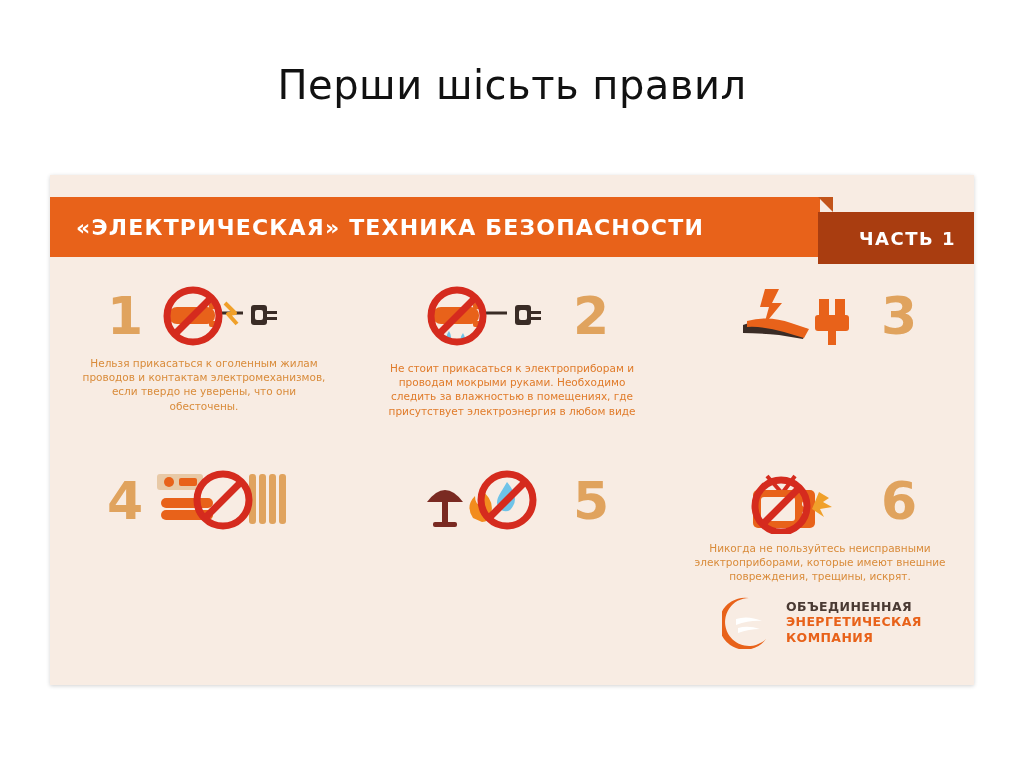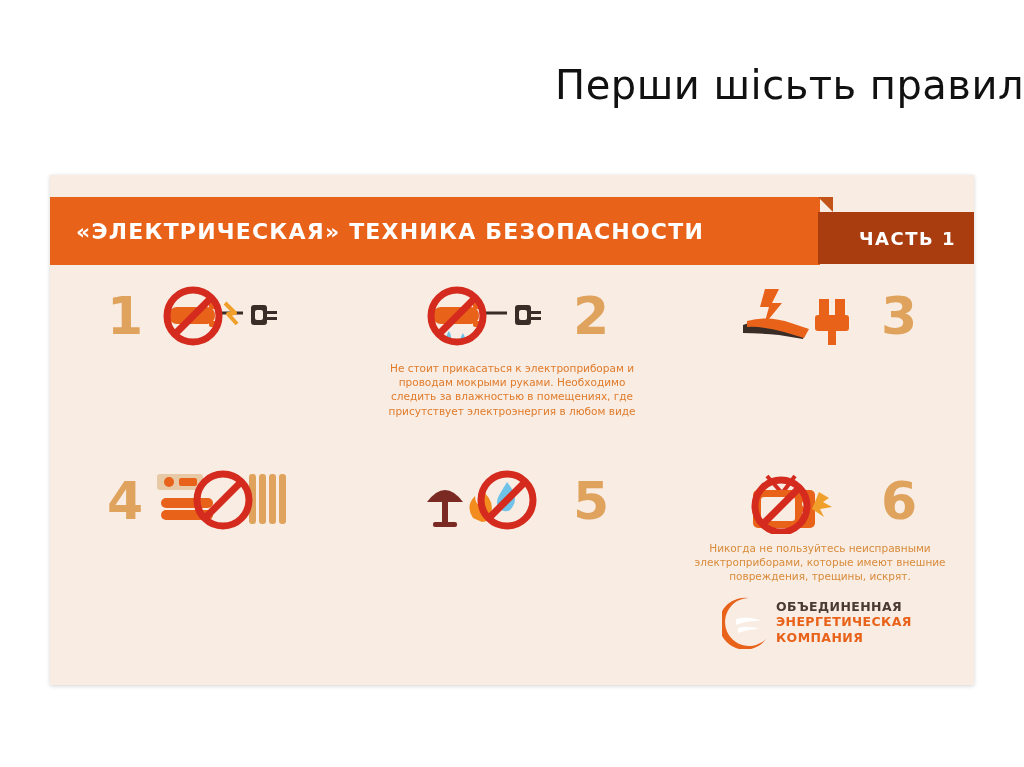--- a/index.html
+++ b/index.html
@@ -10,21 +10,21 @@
   body {
     width: 1024px;
     height: 767px;
     font-family: "Liberation Sans", sans-serif;
     overflow: hidden;
     position: relative;
   }
 
   
   .slide-title {
-    text-align: right;
+    text-align: center;
     font-size: 40px;
     font-weight: 400;
     color: #111111;
     letter-spacing: 0.5px;
     margin-top: 62px;
     font-family: "DejaVu Sans", sans-serif;
   }
 
   
   .poster {
@@ -36,21 +36,21 @@
     background: #f8ece3;
     box-shadow: 0 1px 4px rgba(0,0,0,0.18);
     overflow: hidden;
   }
 
   .poster-headerbar {
     position: absolute;
     left: 0;
     top: 22px;
     width: 770px;
-    height: 68px;
+    height: 60px;
     background: #e8621a;
     display: flex;
     align-items: center;
   }
   .poster-headerbar .htext {
     color: #ffffff;
     font-size: 22px;
     font-weight: bold;
     letter-spacing: 1.2px;
     padding-left: 26px;
@@ -133,20 +133,21 @@
     height: 66px;
   }
 
   
   .logo {
     position: absolute;
     left: 672px;
     top: 420px;
     display: flex;
     align-items: center;
+    gap: 10px;
   }
   .logo-mark {
     width: 54px;
     height: 54px;
     position: relative;
   }
   .logo-text {
     font-size: 12.5px;
     font-weight: bold;
     color: #e8621a;
@@ -186,20 +187,21 @@
             <path d="M74 20 l10 10 -7 1 9 10" stroke="#f0a02a" stroke-width="4" fill="none" stroke-linejoin="round"></path>
             <rect x="100" y="22" width="16" height="20" rx="3" fill="#3a2c26"></rect>
             <rect x="104" y="27" width="8" height="10" rx="2" fill="#f8ece3"></rect>
             <rect x="116" y="28" width="10" height="3" fill="#3a2c26"></rect>
             <rect x="116" y="34" width="10" height="3" fill="#3a2c26"></rect>
             <circle cx="42" cy="33" r="26" fill="none" stroke="#d52b1e" stroke-width="7"></circle>
             <line x1="24" y1="51" x2="60" y2="15" stroke="#d52b1e" stroke-width="7"></line>
           </svg>
         </span>
       </div>
+      <div class="rule-text">Нельзя прикасаться к оголенным жилам проводов и контактам электромеханизмов, если твердо не уверены, что они обесточены.</div>
     </div>
 
     <div class="rule orange-text">
       <div class="rule-top">
         <span class="art">
           <svg width="150" height="66" viewBox="0 0 150 66">
             <rect x="18" y="24" width="46" height="17" rx="8" fill="#e8621a"></rect>
             <rect x="58" y="20" width="8" height="6" rx="2" fill="#e8621a"></rect>
             <rect x="58" y="38" width="8" height="6" rx="2" fill="#e8621a"></rect>
             <path d="M66 30 L92 30" stroke="#3a2c26" stroke-width="3"></path>

